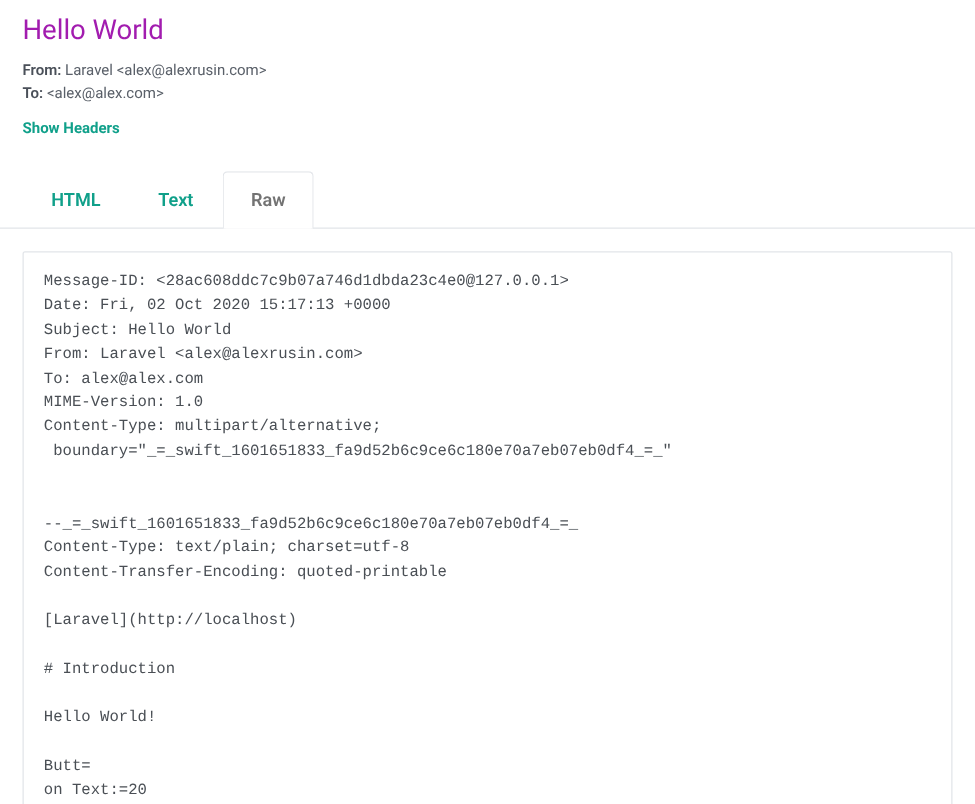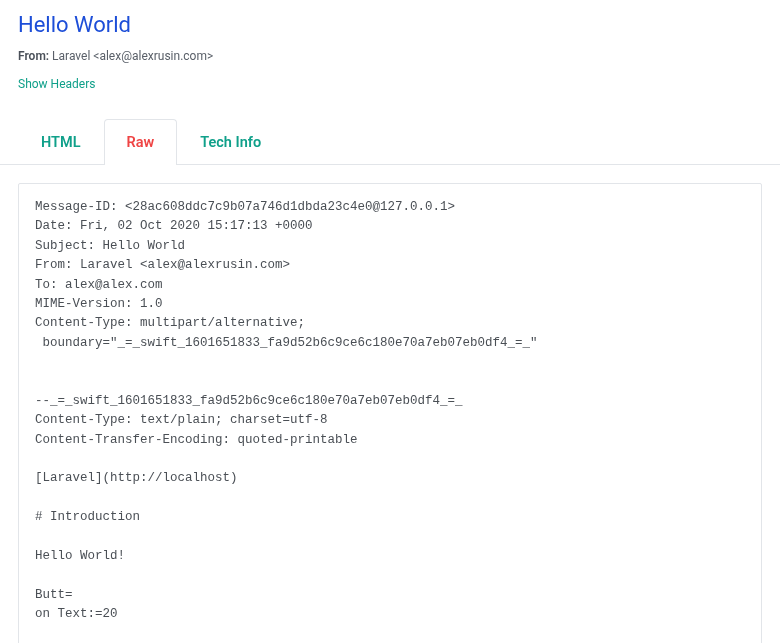--- a/index.html
+++ b/index.html
@@ -12,36 +12,36 @@
       background: #ffffff;
       color: #3a3f44;
       width: 780px;
     }
     .header {
       padding: 12px 18px 8px 18px;
     }
     .subject {
       font-size: 22px;
       font-weight: 400;
-      color: #1d4ed8;
+      color: #a21caf;
       margin-bottom: 12px;
     }
     .meta-line {
       font-size: 12px;
       color: #5a6069;
       margin-bottom: 4px;
     }
     .meta-label {
       font-weight: 600;
       color: #4a5059;
     }
     .show-headers {
       color: #10a08a;
       font-size: 12px;
-      font-weight: 400;
+      font-weight: 700;
       margin-top: 10px;
       cursor: pointer;
       display: inline-block;
     }
     .tabs-row {
       border-bottom: 1px solid #e2e5e9;
       padding: 0 18px;
       margin-top: 18px;
     }
     .tabs {
@@ -55,21 +55,21 @@
       font-weight: 600;
       color: #10a08a;
       cursor: pointer;
       border: 1px solid transparent;
       border-bottom: none;
       position: relative;
       top: 1px;
       border-radius: 4px 4px 0 0;
     }
     .tab.active {
-      color: #ef4444;
+      color: #737373;
       border-color: #e2e5e9;
       background: #ffffff;
     }
     .content-area {
       padding: 18px;
     }
     .raw-box {
       border: 1px solid #e2e5e9;
       border-radius: 2px;
       padding: 14px 16px;
@@ -82,28 +82,31 @@
     }
   </style>
 </head>
 <body>
 
 <div class="header">
   <h1 class="subject">Hello World</h1>
   <div class="meta-line">
     <span class="meta-label">From:</span><span> Laravel &lt;alex@alexrusin.com&gt;</span>
   </div>
+  <div class="meta-line">
+    <span class="meta-label">To:</span><span>  &lt;alex@alex.com&gt;</span>
+  </div>
   <a class="show-headers">Show Headers</a>
 </div>
 
 <div class="tabs-row">
   <ul class="tabs">
     <li class="tab">HTML</li>
+    <li class="tab">Text</li>
     <li class="tab active">Raw</li>
-    <li class="tab">Tech Info</li>
   </ul>
 </div>
 
 <div class="content-area">
   <div class="raw-box">Message-ID: &lt;28ac608ddc7c9b07a746d1dbda23c4e0@127.0.0.1&gt;
 Date: Fri, 02 Oct 2020 15:17:13 +0000
 Subject: Hello World
 From: Laravel &lt;alex@alexrusin.com&gt;
 To: alex@alex.com
 MIME-Version: 1.0

